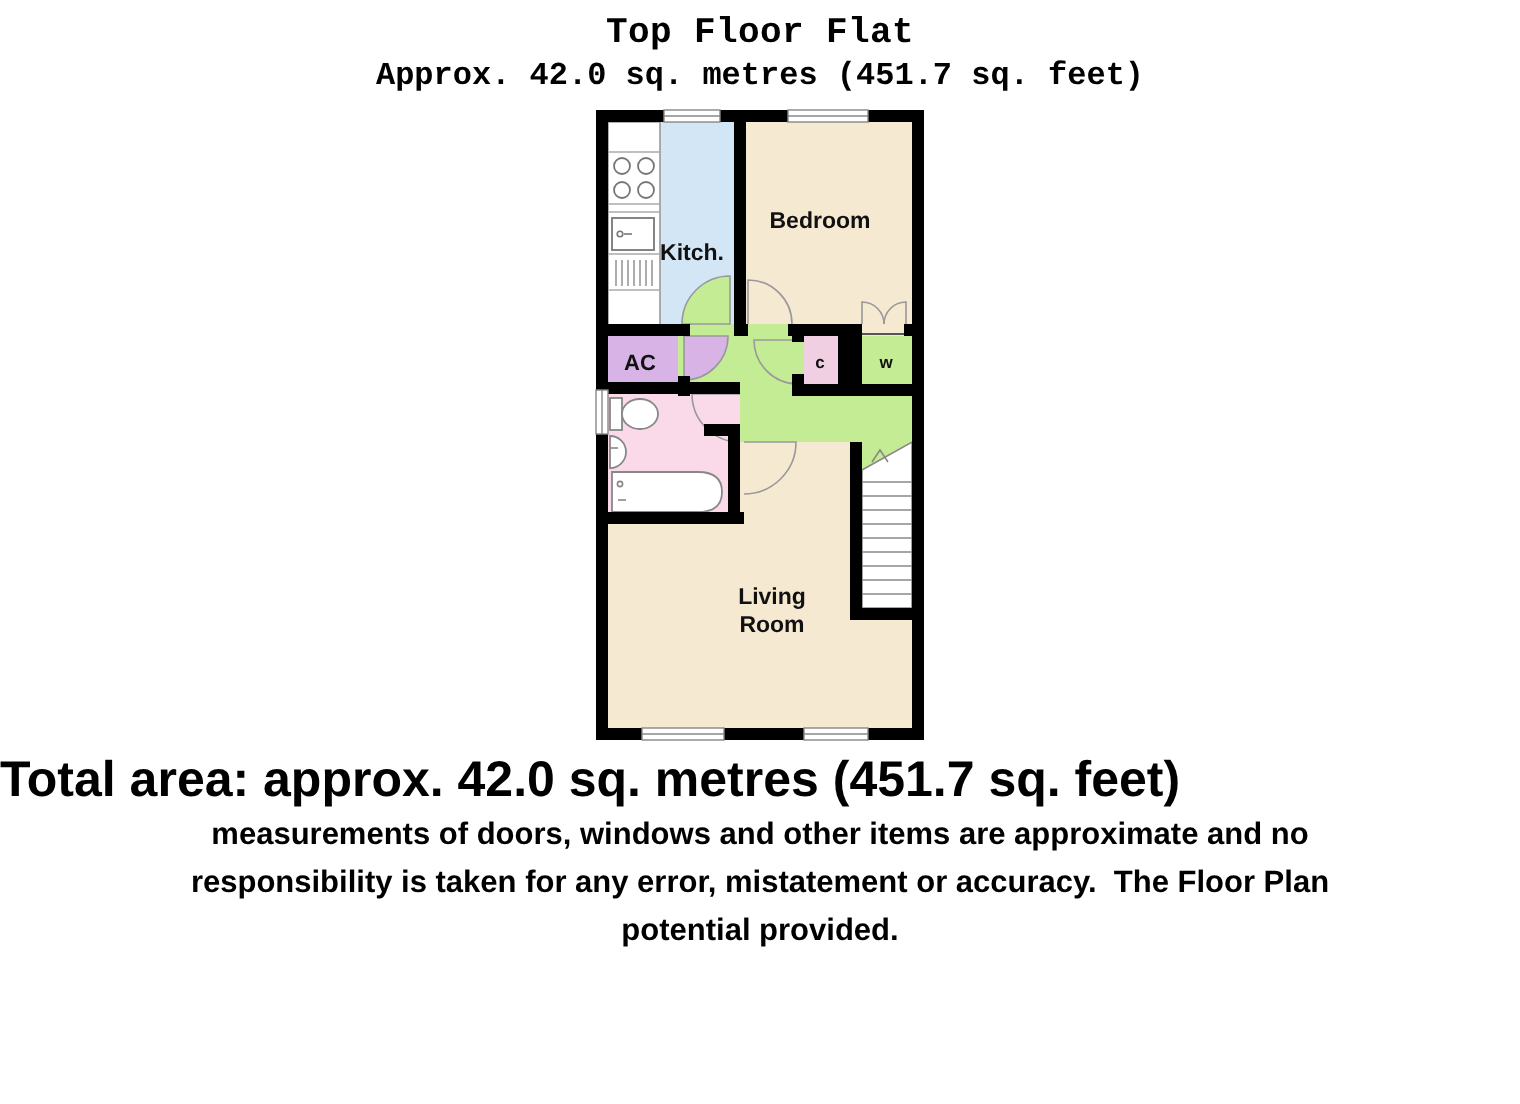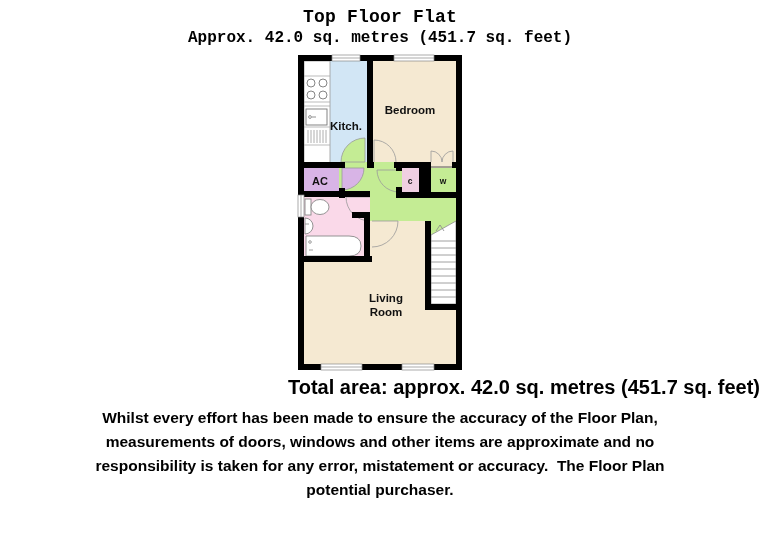--- a/index.html
+++ b/index.html
@@ -6,22 +6,22 @@
   body{
     width:760px;height:552px;position:relative;overflow:hidden;
     background:#ffffff;
     font-family:"Liberation Sans", sans-serif;
     color:#000;
   }
   .header{position:absolute;top:7px;left:0;width:760px;text-align:center;font-family:Liberation Mono, monospace;}
   .title{font-size:18px;font-weight:bold;letter-spacing:.2px;}
   .subtitle{font-size:16px;font-weight:bold;margin-top:2px;}
   .plan-wrap{position:absolute;left:297px;top:54px;width:166px;height:318px;}
-  .caption{position:absolute;top:376px;left:0;width:760px;text-align:right;
-           font-size:20px;font-weight:bold;}
+  .caption{position:absolute;top:376px;left:0;width:760px;text-align:left;
+           font-size:25px;font-weight:bold;}
   .disclaimer{position:absolute;top:406px;left:0;width:760px;text-align:center;
               font-size:15.5px;font-weight:bold;line-height:24px;}
   .disclaimer div{white-space:pre-wrap;}
   svg text{font-family:"Liberation Sans", sans-serif;font-weight:bold;fill:#111;}
 </style>
 </head>
 <body>
 
 <div class="header">
   <div class="title">Top Floor Flat</div>
@@ -167,17 +167,16 @@
   <text x="113" y="130" font-size="8.5" text-anchor="middle">c</text>
   <text x="146" y="130" font-size="8.5" text-anchor="middle">w</text>
   <text x="89" y="248" font-size="11.5" text-anchor="middle">Living</text>
   <text x="89" y="262" font-size="11.5" text-anchor="middle">Room</text>
 </svg>
 </div>
 
 <div class="caption">Total area: approx. 42.0 sq. metres (451.7 sq. feet)</div>
 
 <div class="disclaimer">
-  <div>Whilst every effort has been made to ensure the accuracy of the Floor Plan,</div>
   <div>measurements of doors, windows and other items are approximate and no</div>
   <div>responsibility is taken for any error, mistatement or accuracy.  The Floor Plan</div>
-  <div>potential purchaser.</div>
+  <div>potential provided.</div>
 </div>
 
 </body></html>

